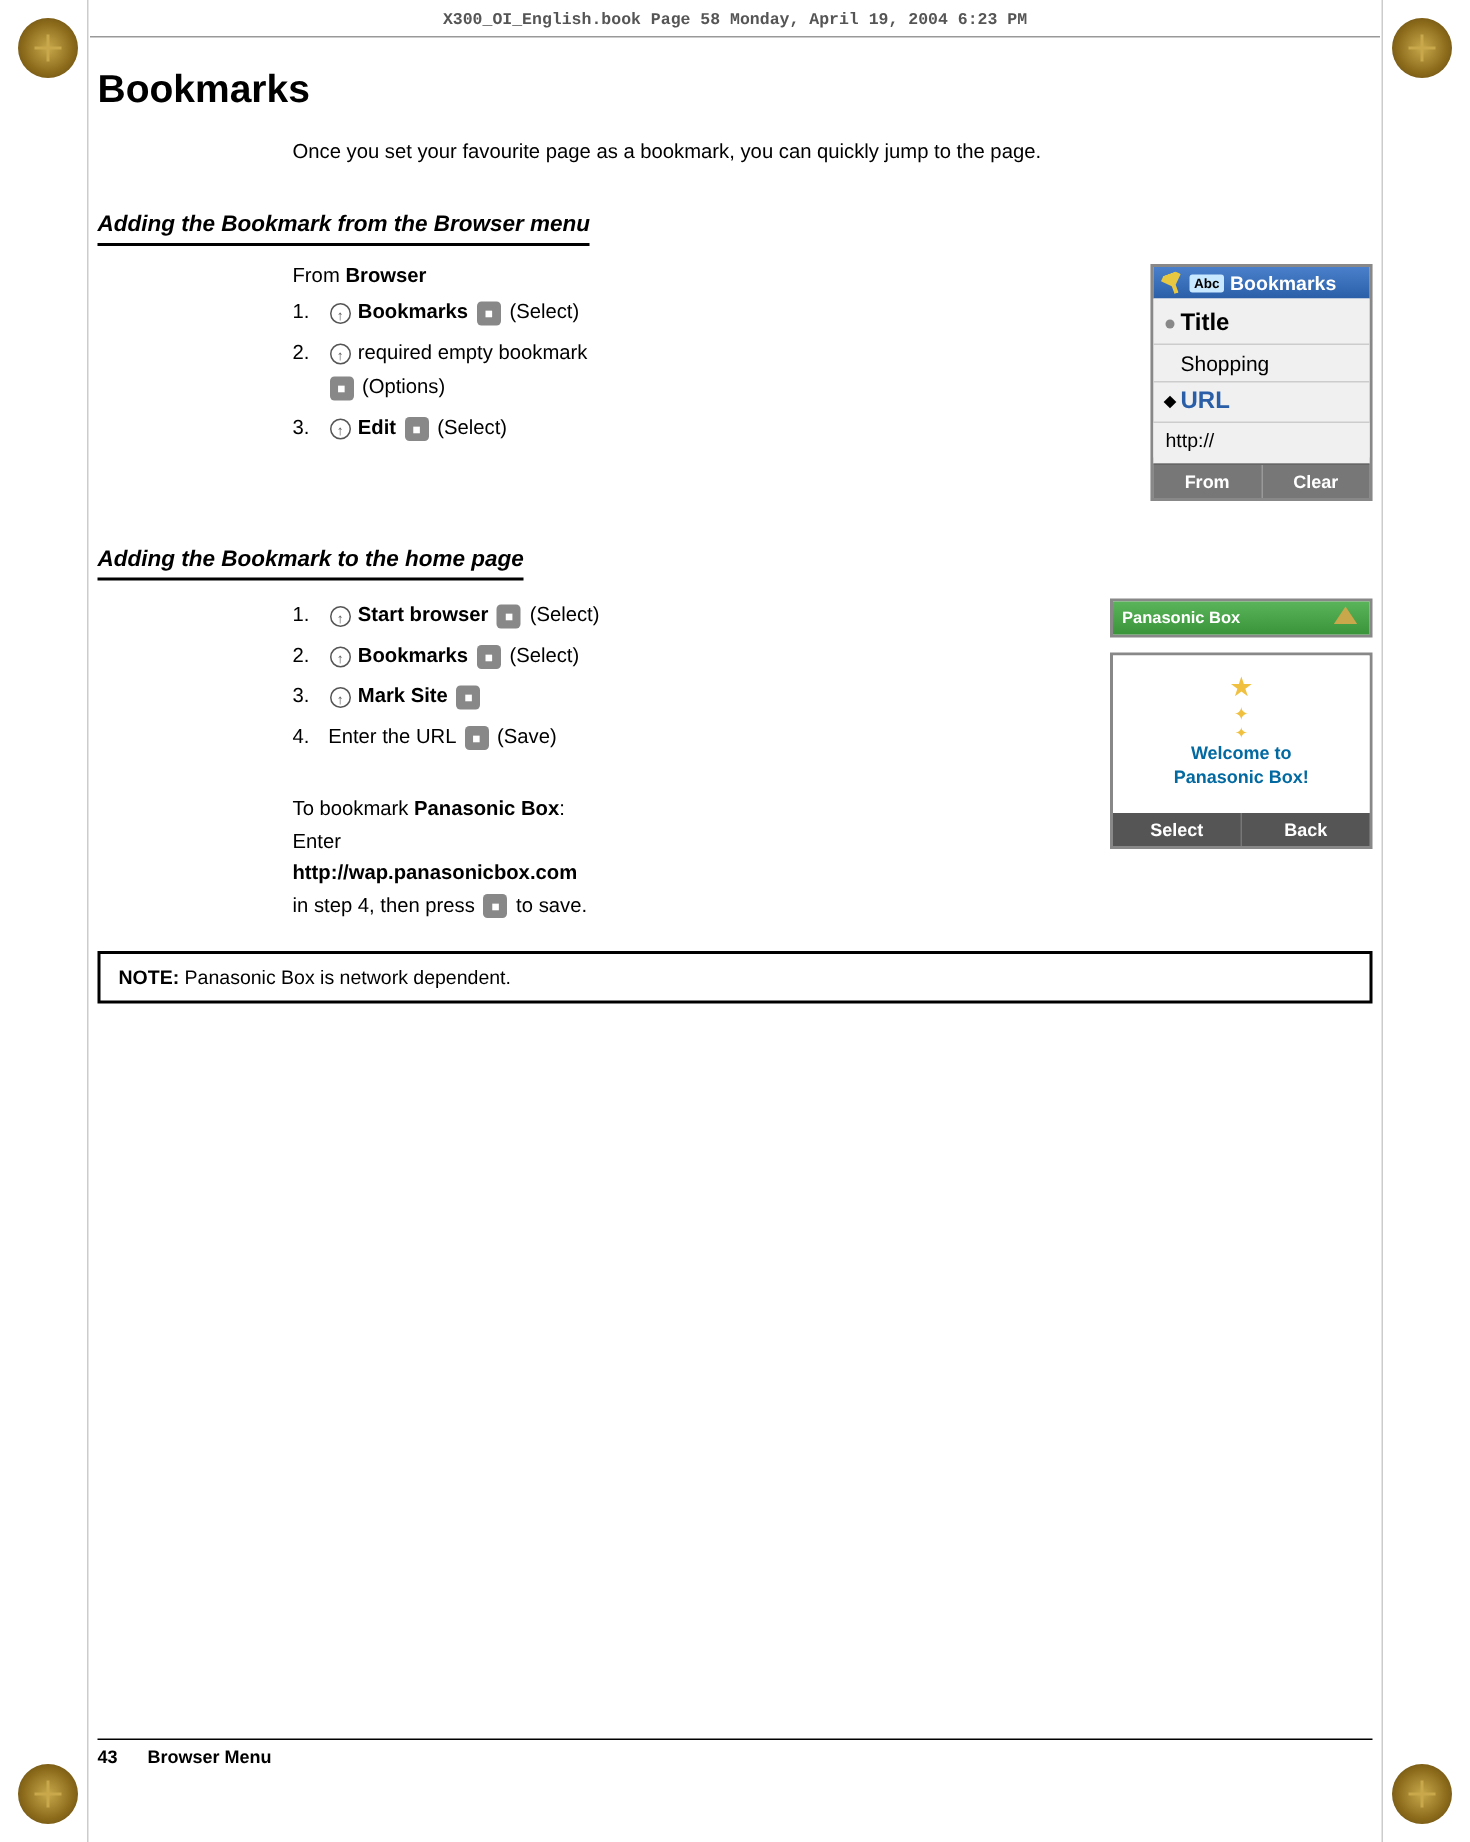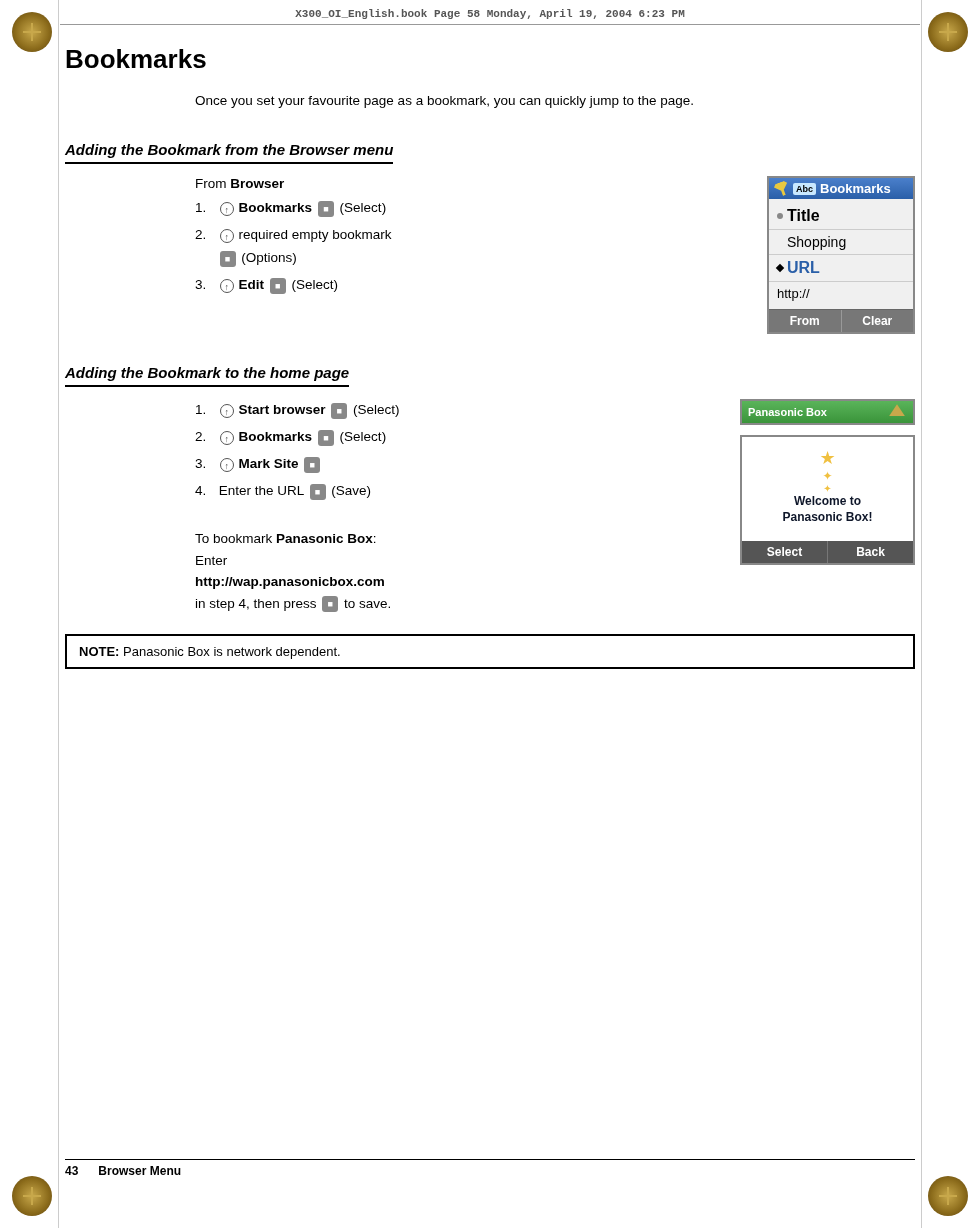--- a/index.html
+++ b/index.html
@@ -301,21 +301,21 @@
 
     .pana-logo-text-box {
       font-size: 12px;
       font-weight: bold;
       color: #2a5fa8;
     }
 
     .pana-welcome {
       font-size: 12px;
       font-weight: bold;
-      color: #0f172a;
+      color: #0369a1;
       line-height: 1.3;
       margin-bottom: 6px;
     }
 
     .pana-bottom-bar {
       display: flex;
       background: #555;
     }
 
     .pana-bottom-btn {

